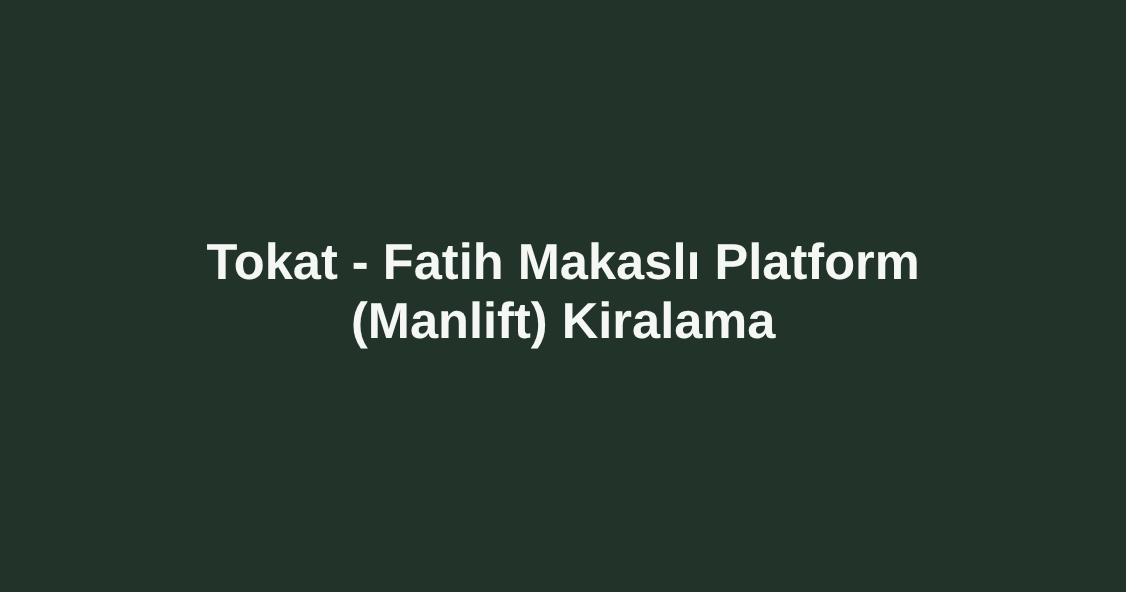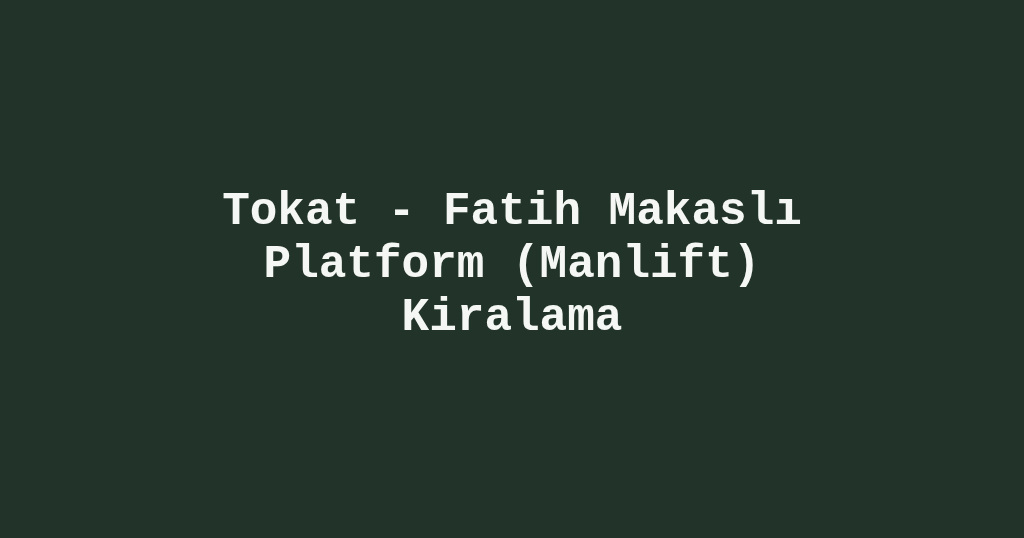--- a/index.html
+++ b/index.html
@@ -31,21 +31,21 @@
     box-sizing: border-box;
     display: flex;
     flex-direction: column;
     align-items: center;
     justify-content: center;
     
     transform: translateY(-4px);
   }
   .og-title {
     margin: 0;
-    font-family: Liberation Mono, monospace;
+    font-family: Liberation Sans, sans-serif;
     font-weight: 700;
     font-size: 46px;
     line-height: 53px;
     letter-spacing: 0px;
     color: #f5f7f4;
     text-align: center;
     word-wrap: break-word;
     -webkit-font-smoothing: antialiased;
   }
 </style>

